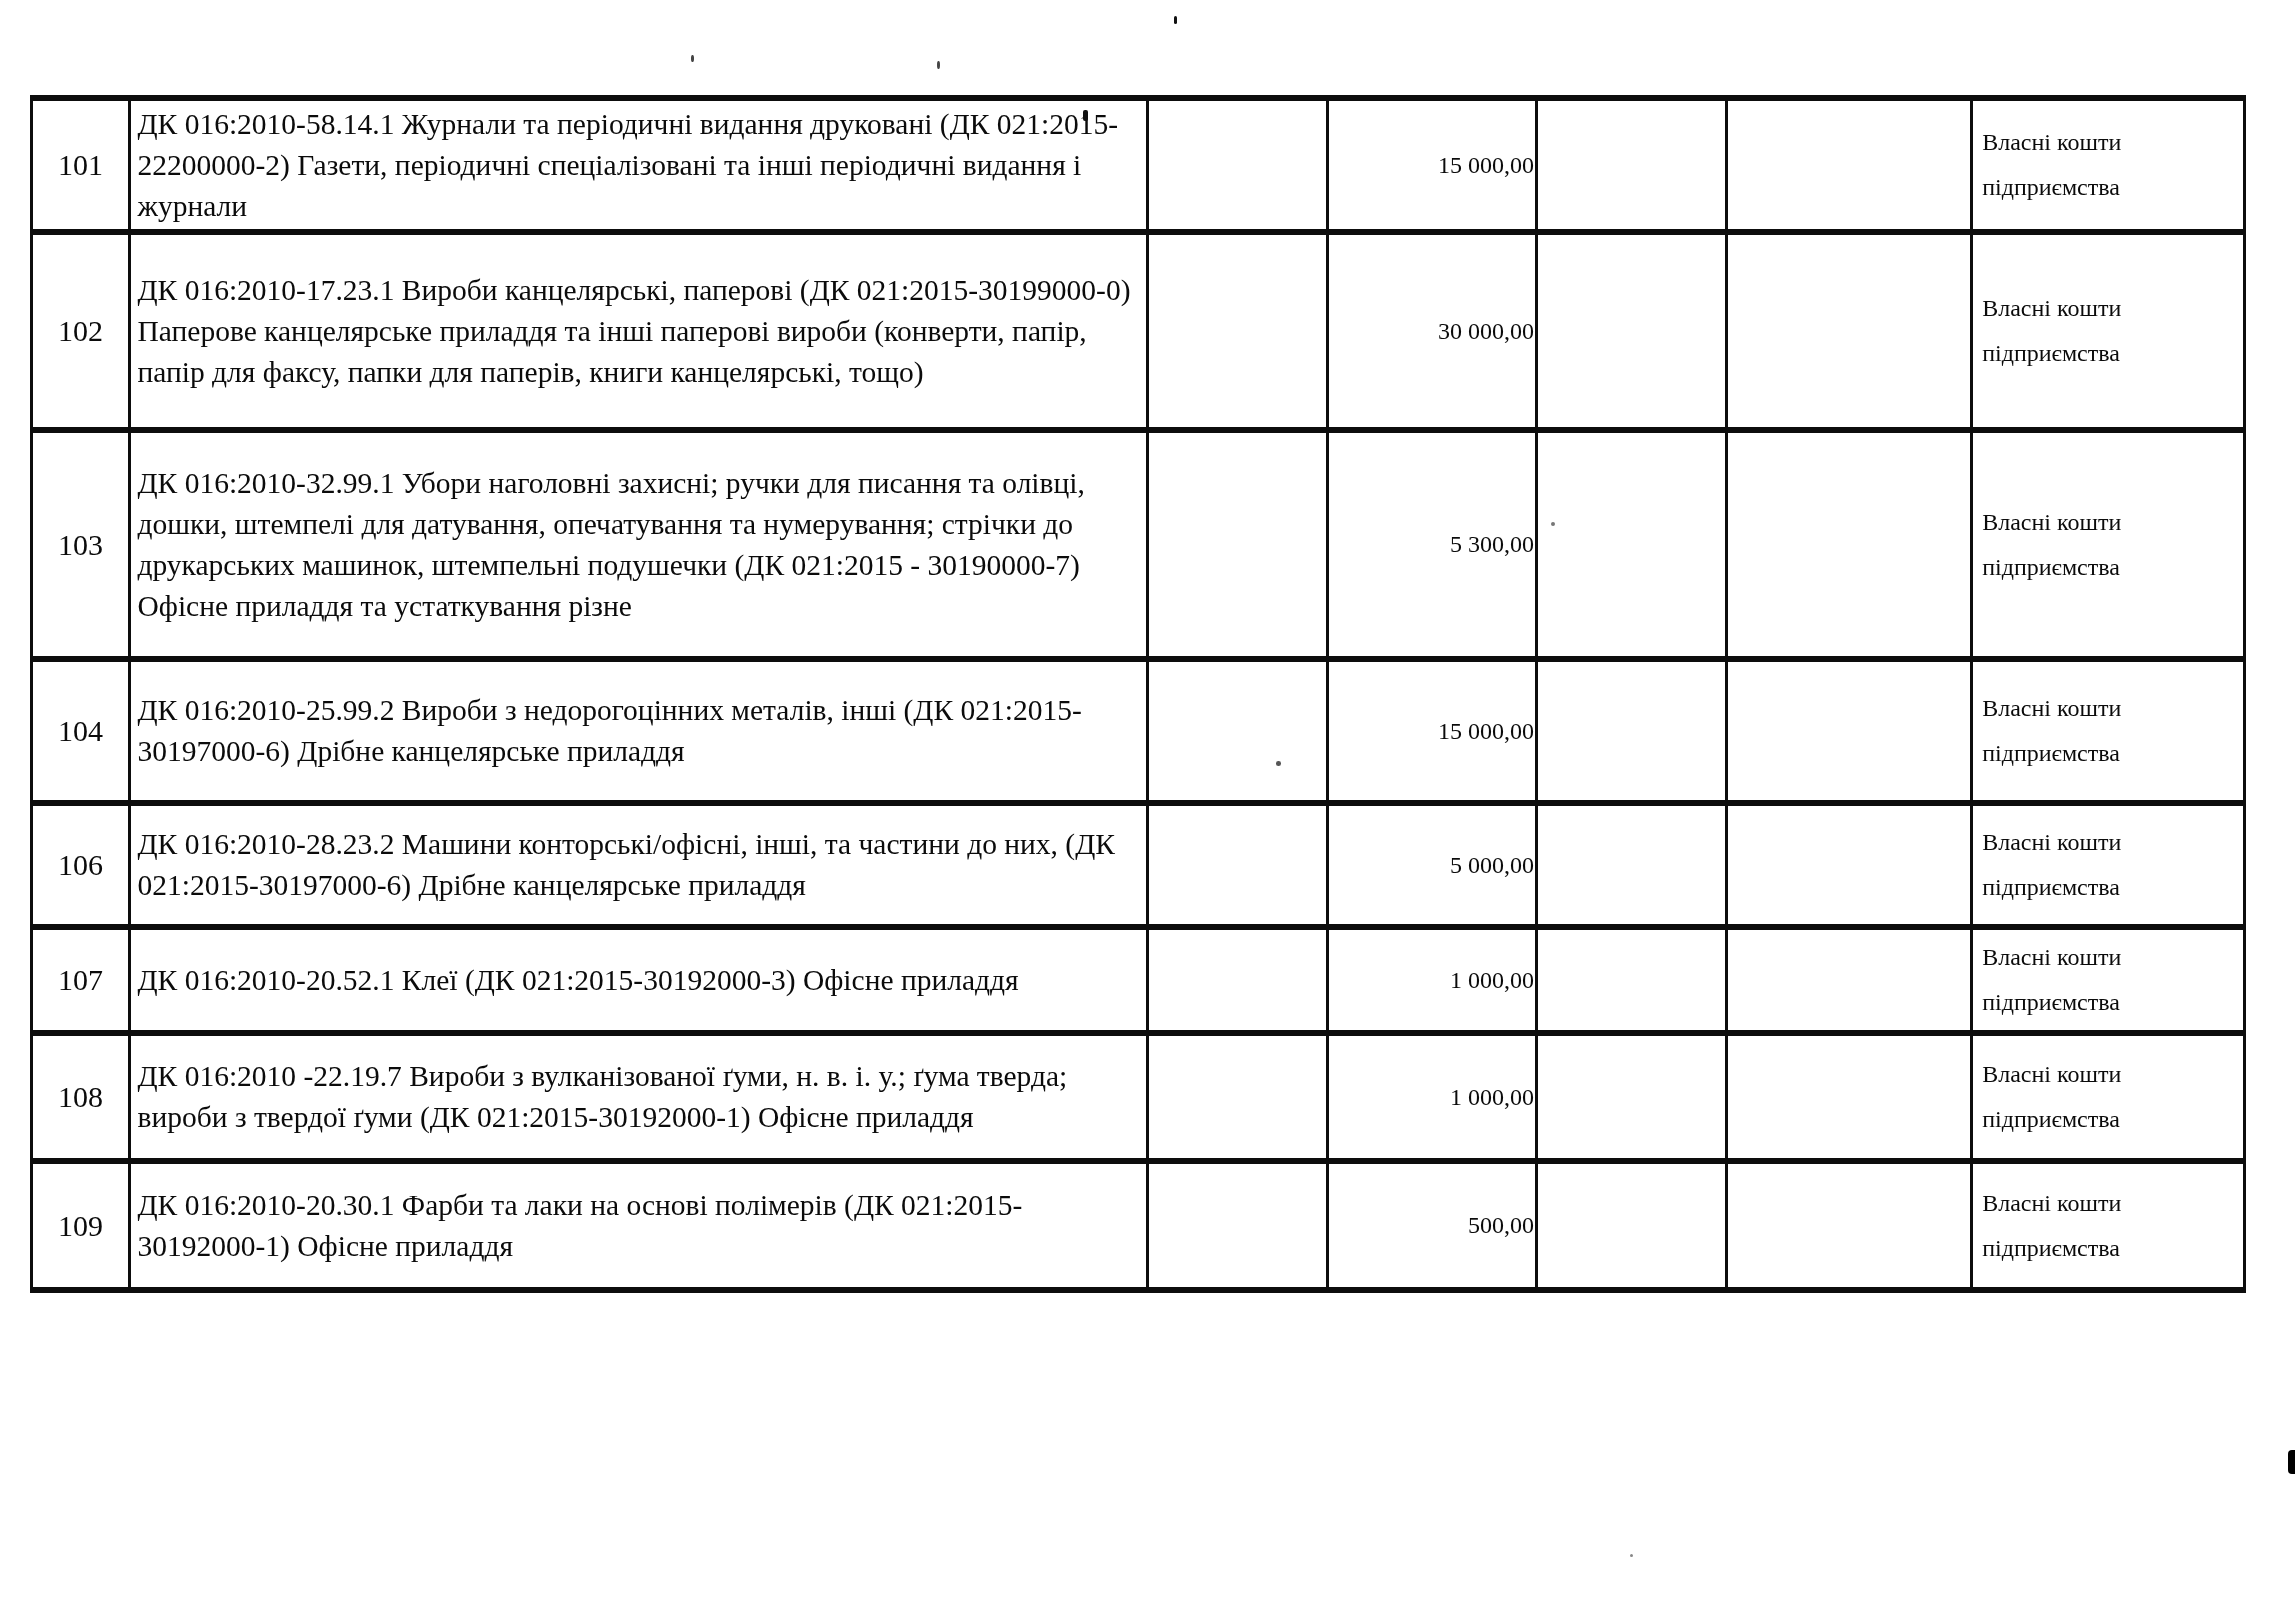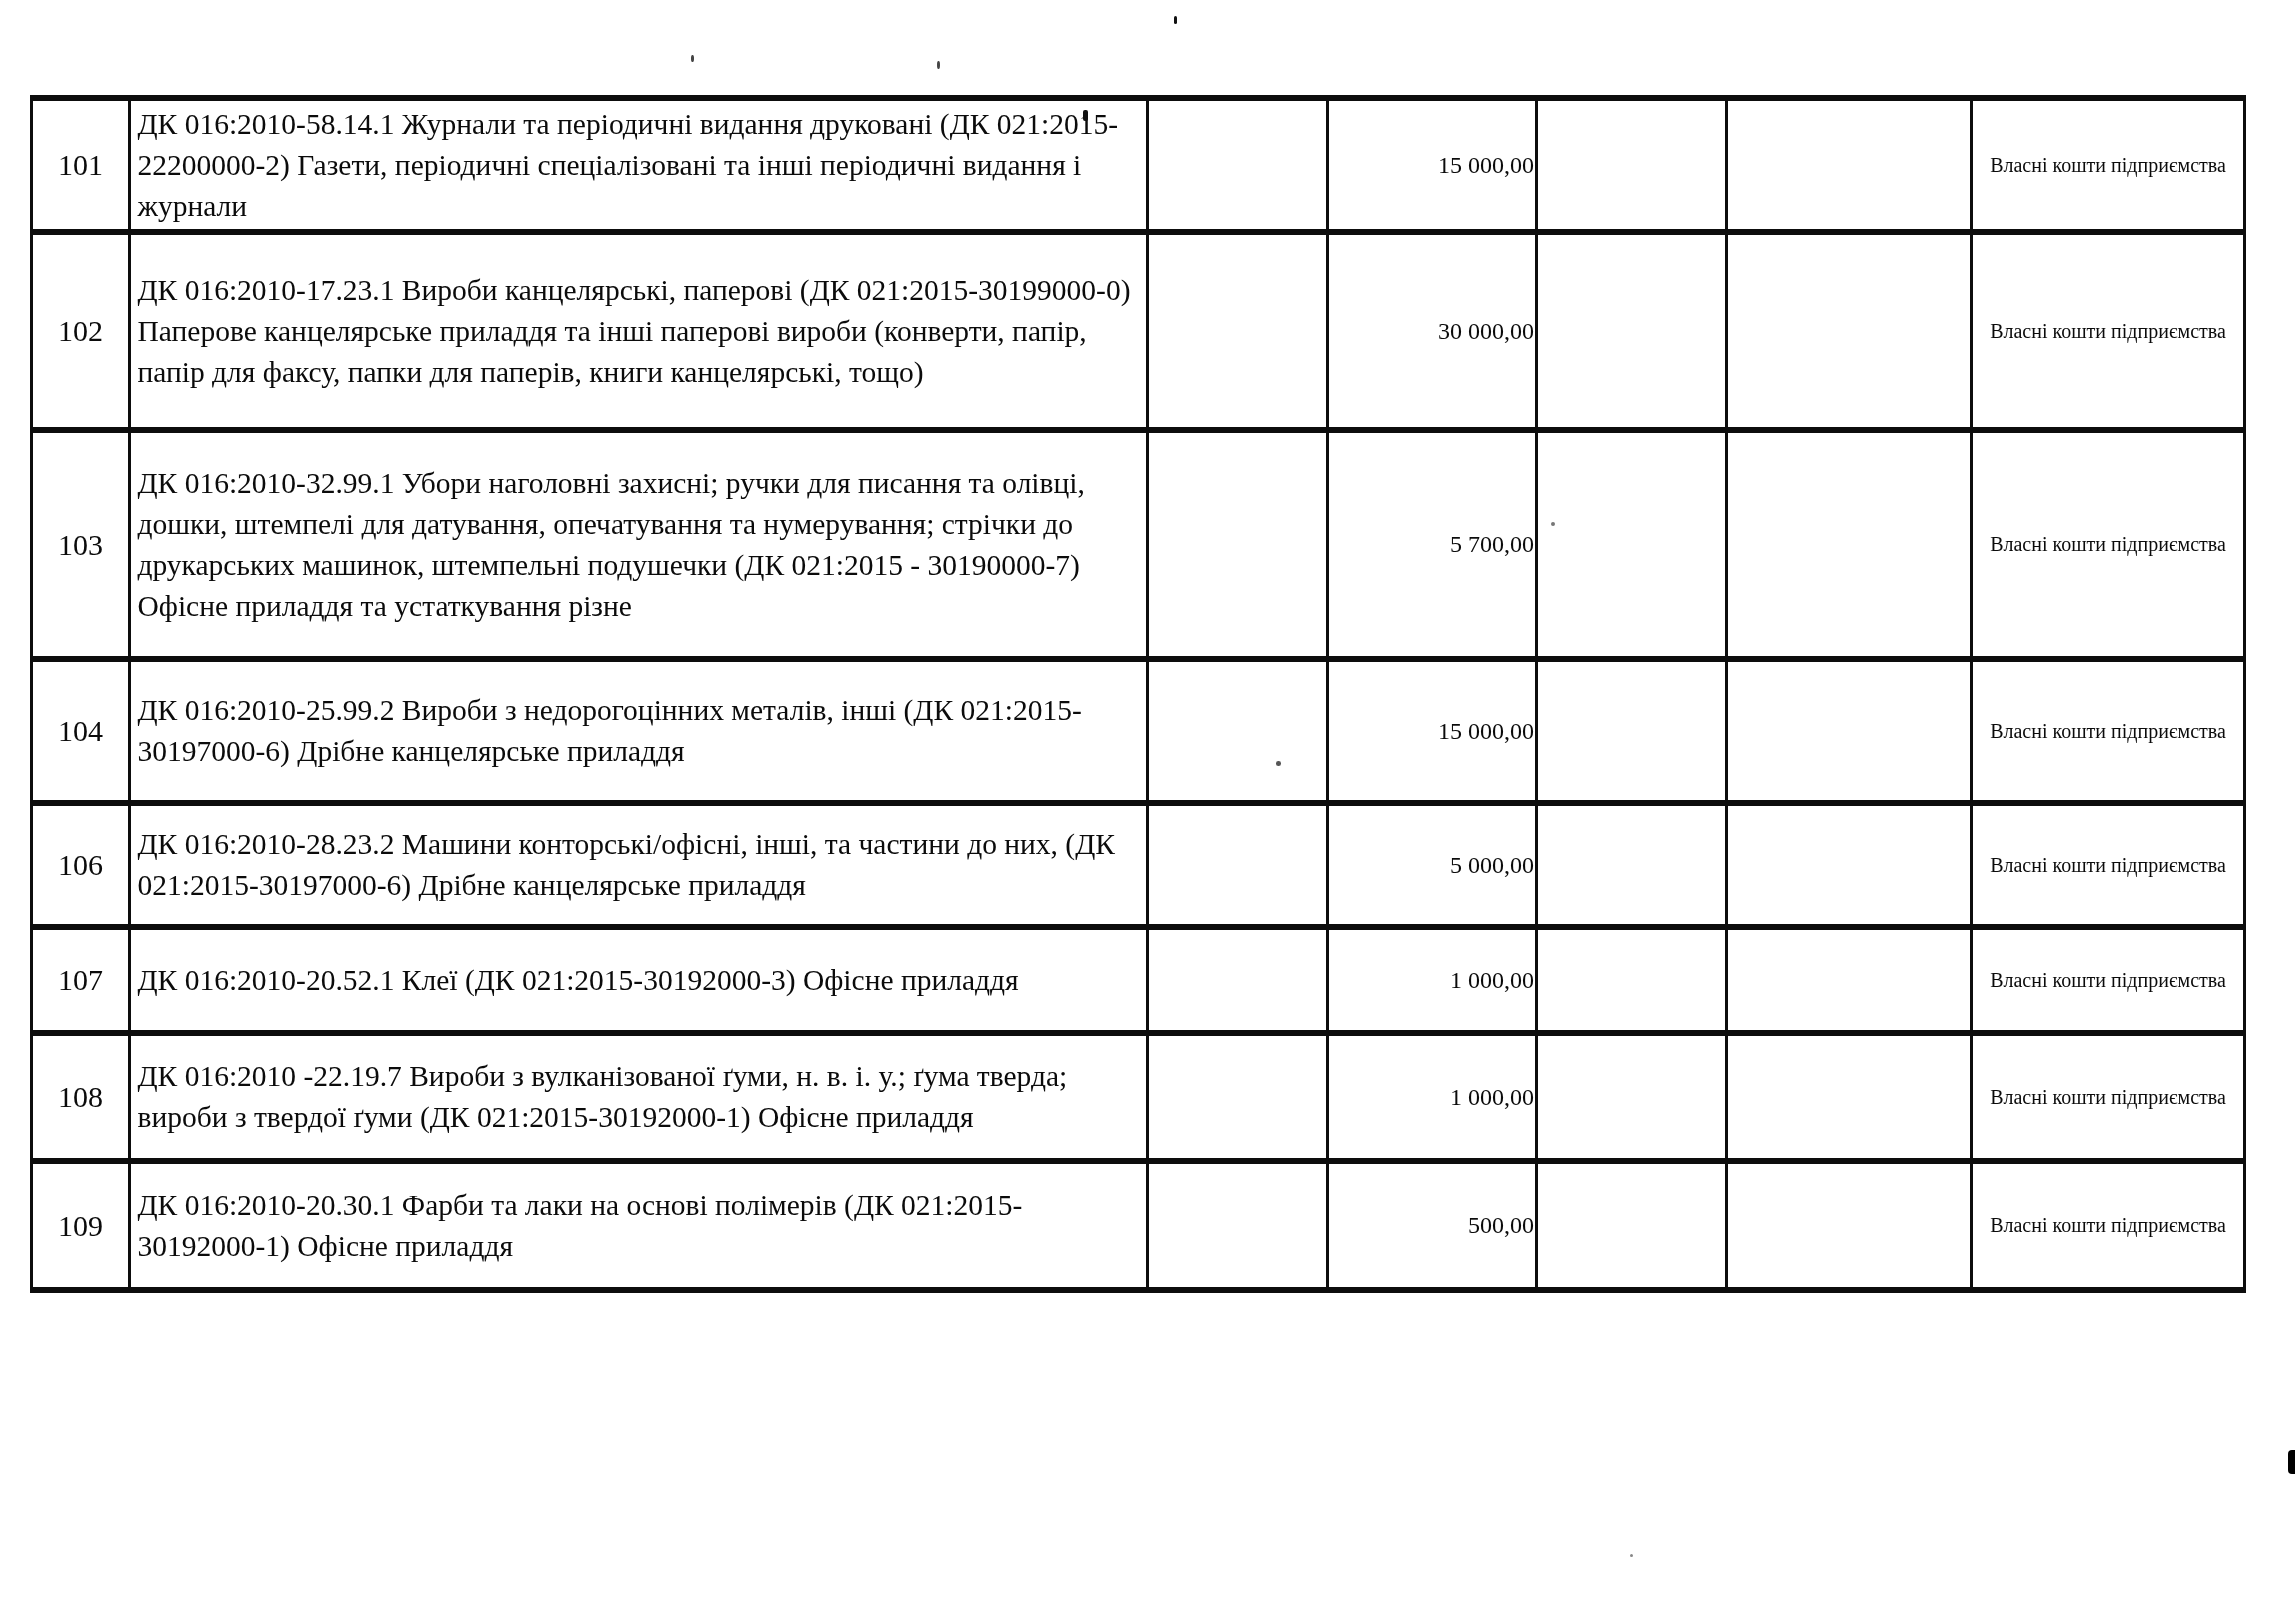--- a/index.html
+++ b/index.html
@@ -44,22 +44,22 @@
     font-size: 29.5px;
     line-height: 41px;
     padding: 2.6px 9.2px 2.6px 6.5px;
     margin-left: 12px;
   }
   .c-amt {
     text-align: right;
     font-size: 24px;
   }
   .c-fund {
-    text-align: center;
-    font-size: 20px;
+    text-align: left;
+    font-size: 24px;
     line-height: 45px;
     padding: 0 9.2px;
   }
   
   tr.r0 { height: 129px; }
   tr.r1 { height: 198px; }
   tr.r2 { height: 229px; }
   tr.r3 { height: 144px; }
   tr.r4 { height: 118px; }
   tr.r5 { height: 124px; }
@@ -118,21 +118,21 @@
         <td class="c-empty"></td>
         <td class="c-amt">30 000,00</td>
         <td class="c-empty"></td>
         <td class="c-empty"></td>
         <td class="c-fund">Власні кошти підприємства</td>
       </tr>
       <tr class="r2">
         <td class="c-num">103</td>
         <td class="c-desc">ДК 016:2010-32.99.1 Убори наголовні захисні; ручки для писання та олівці, дошки, штемпелі для датування, опечатування та нумерування; стрічки до друкарських машинок, штемпельні подушечки (ДК 021:2015 - 30190000-7)  Офісне приладдя та устаткування різне</td>
         <td class="c-empty"></td>
-        <td class="c-amt">5 700,00</td>
+        <td class="c-amt">5 300,00</td>
         <td class="c-empty"></td>
         <td class="c-empty"></td>
         <td class="c-fund">Власні кошти підприємства</td>
       </tr>
       <tr class="r3">
         <td class="c-num">104</td>
         <td class="c-desc">ДК 016:2010-25.99.2 Вироби з недорогоцінних металів, інші (ДК 021:2015-30197000-6)   Дрібне канцелярське приладдя</td>
         <td class="c-empty"></td>
         <td class="c-amt">15 000,00</td>
         <td class="c-empty"></td>

